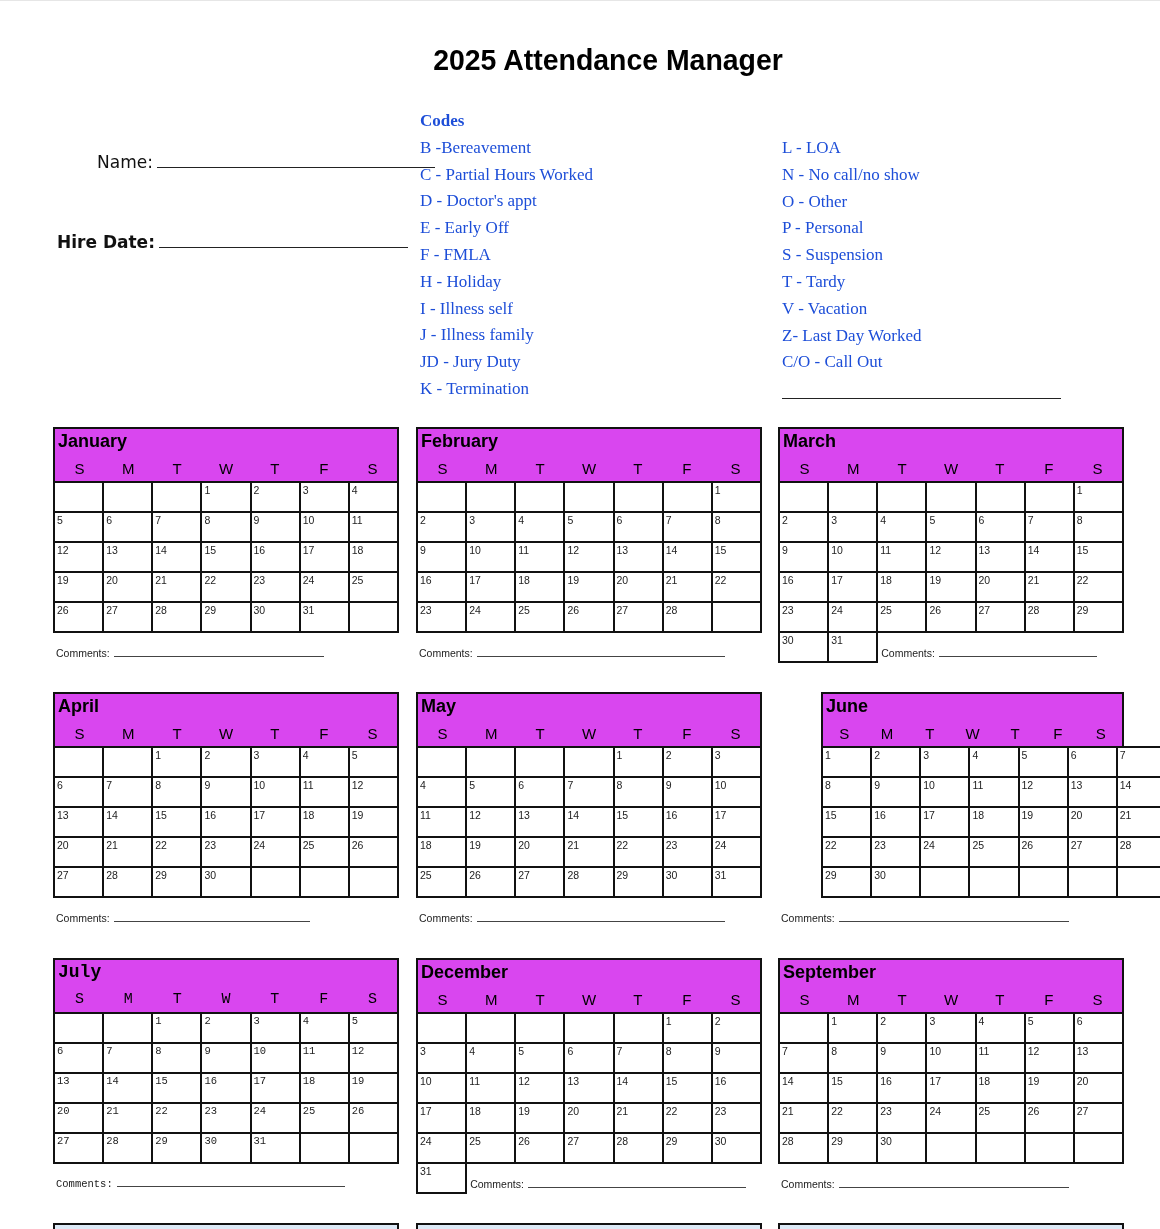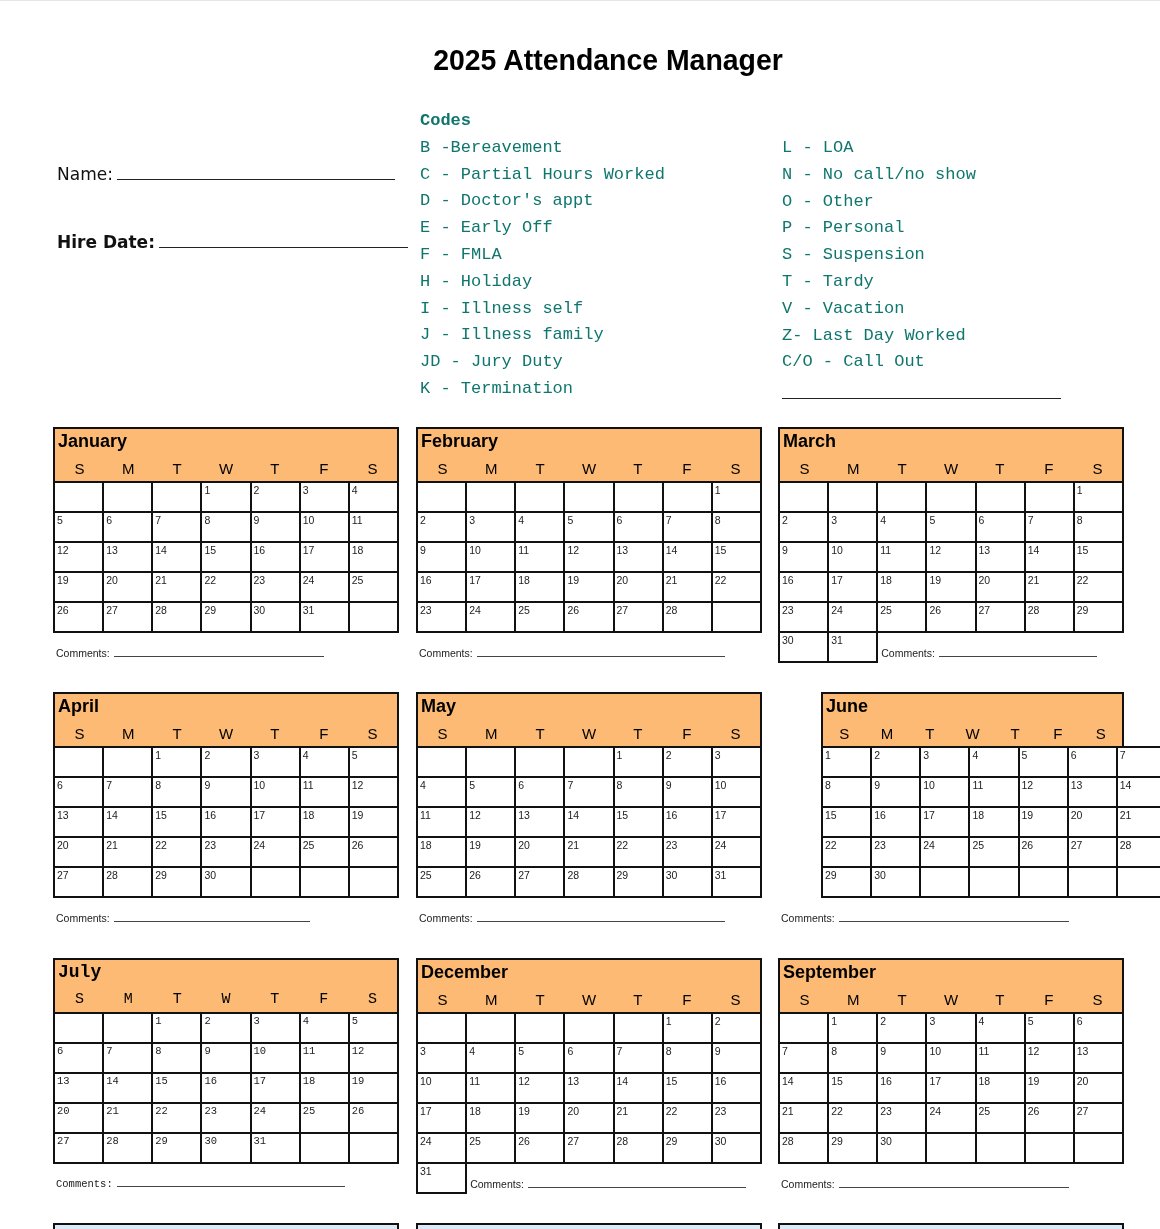--- a/index.html
+++ b/index.html
@@ -2,40 +2,40 @@
 <html><head>
 <meta charset="utf-8">
 <style>
   * { box-sizing: border-box; margin: 0; padding: 0; }
   html, body { width: 1160px; height: 1229px; overflow: hidden; background: #ffffff; }
   body { position: relative; font-family: "Liberation Sans", sans-serif; color: #000; }
   .topline { position: absolute; left: 0; top: 0; width: 1160px; height: 1px; background: #e6e6e6; }
   .title { position: absolute; top: 44px; left: 0; width: 1216px; text-align: center; font-size: 29px; font-weight: bold; letter-spacing: 0px; transform: scaleX(0.98); }
   .field { position: absolute; left: 57px; font-family: "DejaVu Sans", sans-serif; font-size: 17px; color: #111; white-space: nowrap; }
   .field .line { display: inline-block; border-bottom: 1.5px solid #222; height: 1px; vertical-align: baseline; margin-left: 4px; }
-  .codes { position: absolute; font-family: Liberation Mono, monospace; font-size: 17px; line-height: 26.8px; color: #0f766e; }
+  .codes { position: absolute; font-family: Liberation Serif, serif; font-size: 17px; line-height: 26.8px; color: #1d4ed8; }
   .codes .hdr { font-weight: bold; }
   .codes-blank { position: absolute; left: 782px; top: 398px; width: 279px; border-bottom: 1.5px solid #222; }
   .cal { position: absolute; width: 346px; }
-  .cal .head { border: 2px solid #111; border-bottom: none; background: #fdba74; height: 54px; position: relative; }
+  .cal .head { border: 2px solid #111; border-bottom: none; background: #d946ef; height: 54px; position: relative; }
   .cal .mname { position: absolute; left: 3px; top: 2px; font-size: 18px; font-weight: bold; }
   .cal .wd { position: absolute; top: 31px; left: 0; right: 0; display: grid; grid-template-columns: repeat(7, 1fr); font-size: 15px; text-align: center; }
   .cal .grid { display: grid; grid-template-columns: repeat(7, 49.14px); border-top: 2px solid #111; border-left: 2px solid #111; width: 346px; }
   .cal .cell { height: 30px; border-right: 2px solid #111; border-bottom: 2px solid #111; font-size: 10.5px; padding: 1px 0 0 2px; color: #222; }
   .cal .comments { position: absolute; font-size: 10.5px; color: #222; white-space: nowrap; }
   .cal .comments .cline { display: inline-block; border-bottom: 1px solid #444; height: 1px; margin-left: 4px; vertical-align: baseline; }
 </style>
 </head>
 <body>
 
 <div class="topline"></div>
 
 <div class="title">2025 Attendance Manager</div>
 
-<div class="field" style="top:164px;">
+<div class="field" style="top:152px;margin-left:40px;">
   <span>Name:</span><span class="line" style="width:278px;"></span>
 </div>
 <div class="field" style="top:232px;font-weight:bold;">
   <span>Hire Date:</span><span class="line" style="width:249px;"></span>
 </div>
 
 <div class="codes" style="left:420px; top:108px;">
   <div class="hdr">Codes</div>
   <div id="codes-left">
       <div>B -Bereavement</div>

